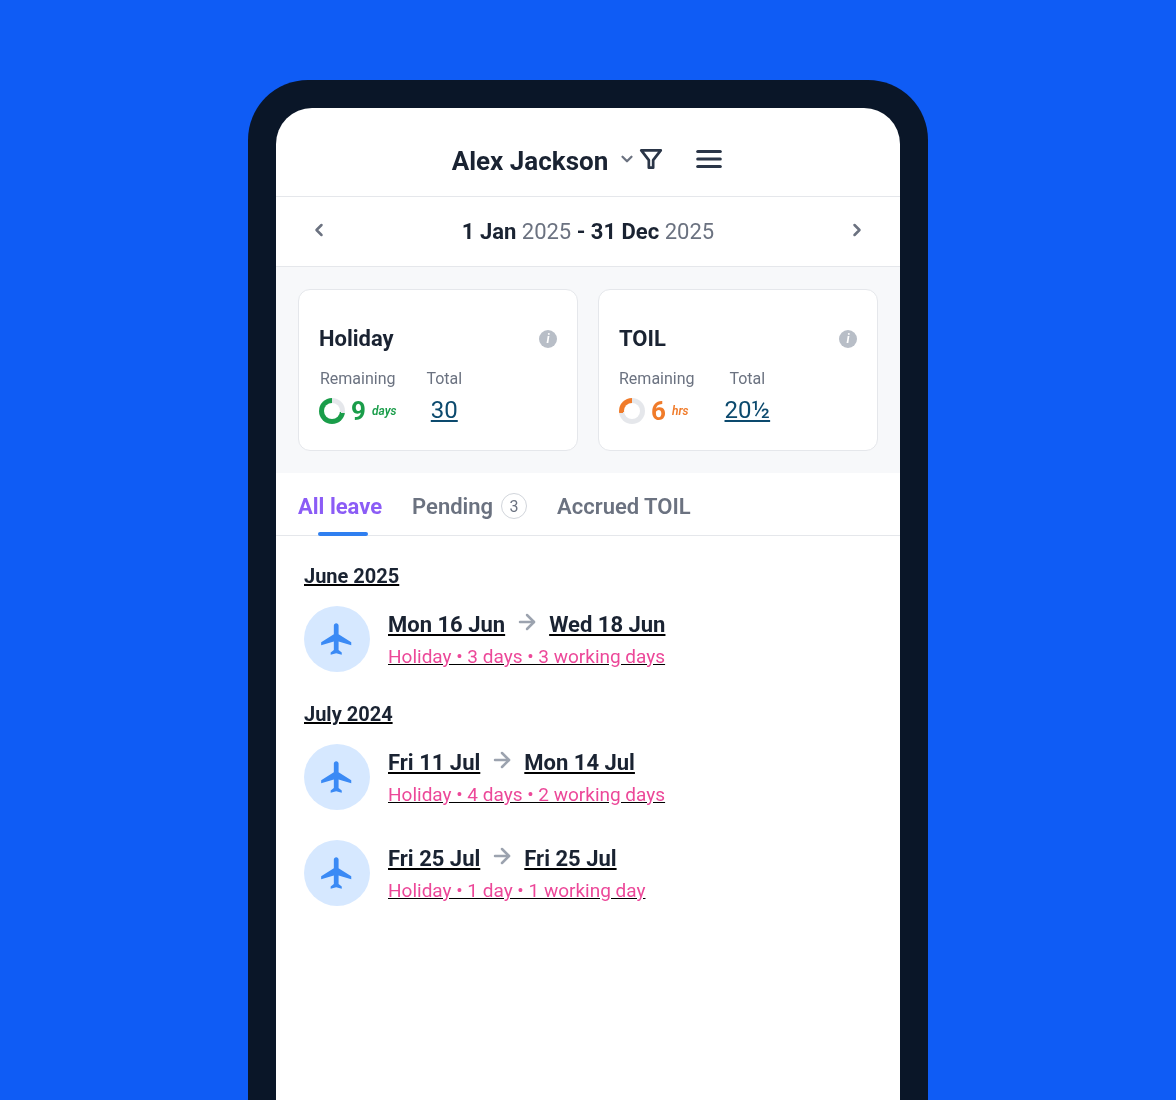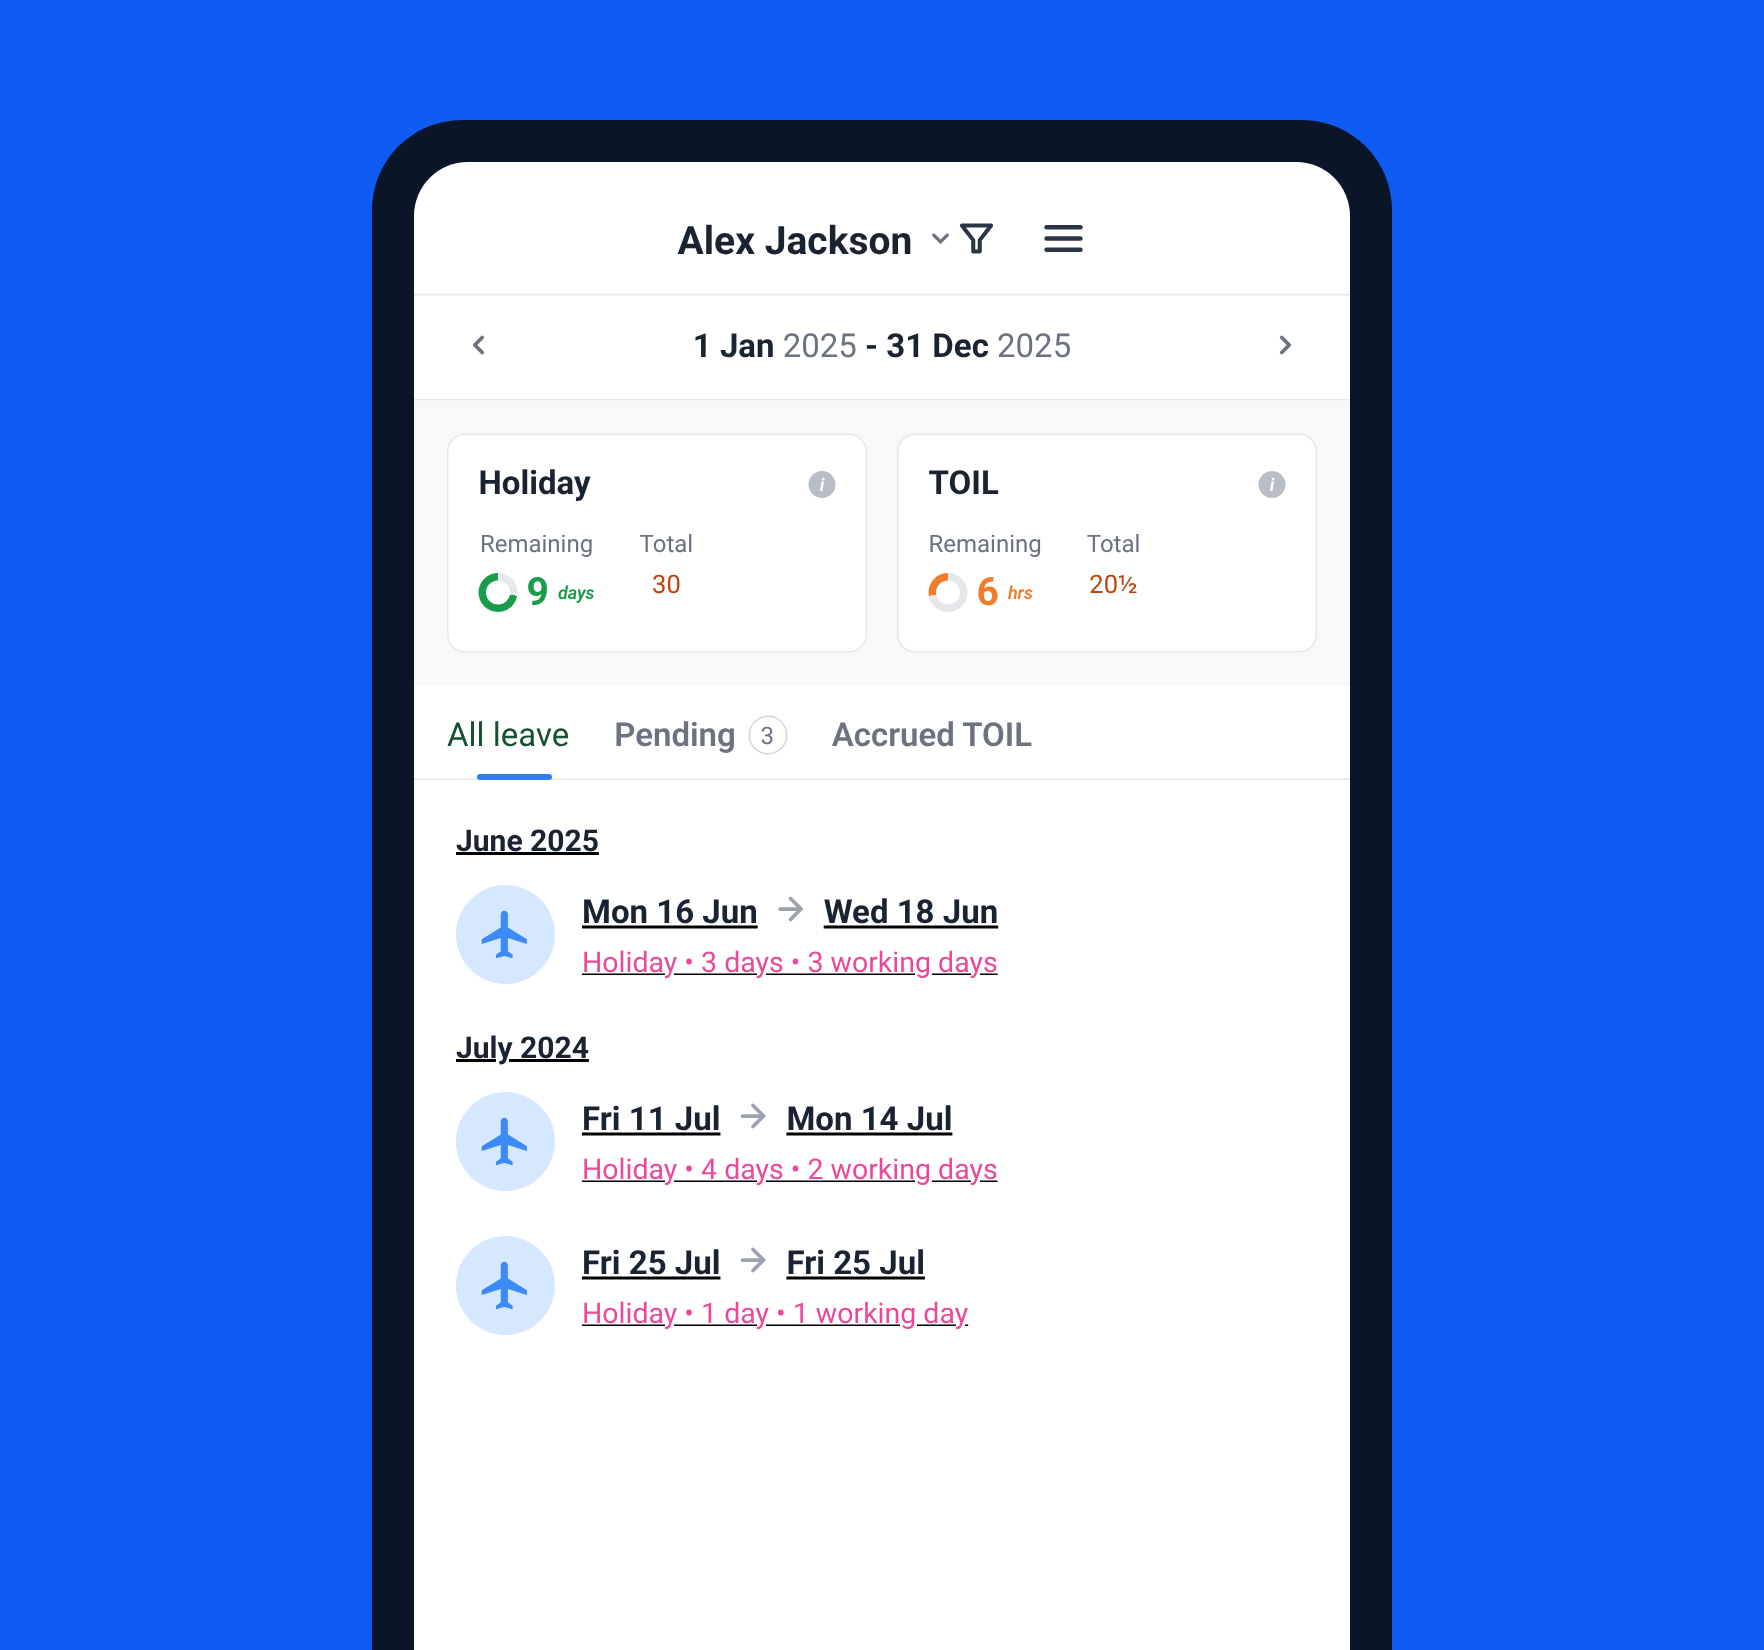--- a/index.html
+++ b/index.html
@@ -91,21 +91,21 @@
       background: #f7f8fa;
       padding: 22px;
       display: flex;
       gap: 20px;
     }
     .card {
       flex: 1;
       background: #ffffff;
       border: 1px solid #e5e7eb;
       border-radius: 12px;
-      padding: 20px 20px 24px 20px;
+      padding: 36px 20px 24px 20px;
     }
     .card-header {
       display: flex;
       justify-content: space-between;
       align-items: center;
       margin-bottom: 18px;
     }
     .card-title {
       font-size: 22px;
       font-weight: 700;
@@ -170,44 +170,45 @@
       font-weight: 700;
     }
     .green { color: #1a9d4a; }
     .orange { color: #f07b2a; }
     .stat-unit {
       font-size: 12px;
       font-weight: 600;
       font-style: italic;
     }
     .total-number {
-      font-size: 17px;
+      font-size: 24px;
       font-weight: 400;
-      color: #c2410c;
+      color: #0c4a6e;
+      text-decoration: underline;
     }
     .tabs {
       display: flex;
       gap: 30px;
       padding: 20px 22px 0 22px;
       border-bottom: 1px solid #e5e7eb;
     }
     .tab {
       font-size: 22px;
       font-weight: 600;
       color: #6b7280;
       padding-bottom: 16px;
       cursor: pointer;
       display: flex;
       align-items: center;
       gap: 8px;
       position: relative;
     }
     .tab.active {
-      color: #14532d;
-      font-weight: 400;
+      color: #8b5cf6;
+      font-weight: 700;
     }
     .tab.active::after {
       content: '';
       position: absolute;
       bottom: -1px;
       left: 20px;
       width: 50px;
       height: 4px;
       background: #2f7ff0;
       border-radius: 2px;

